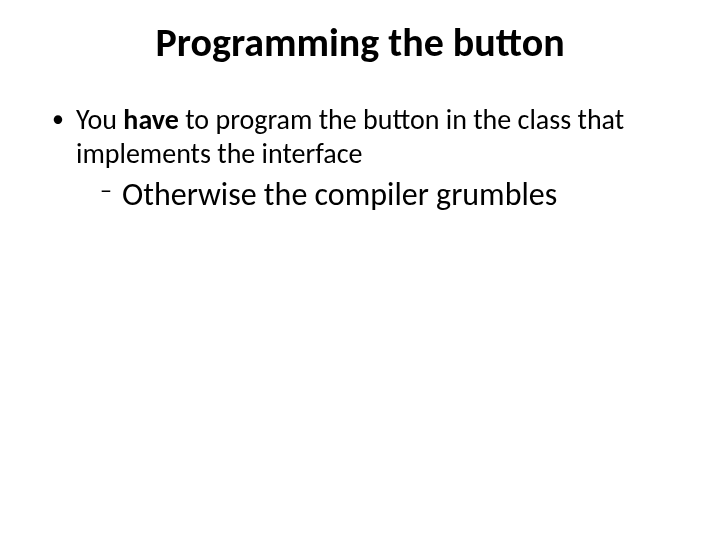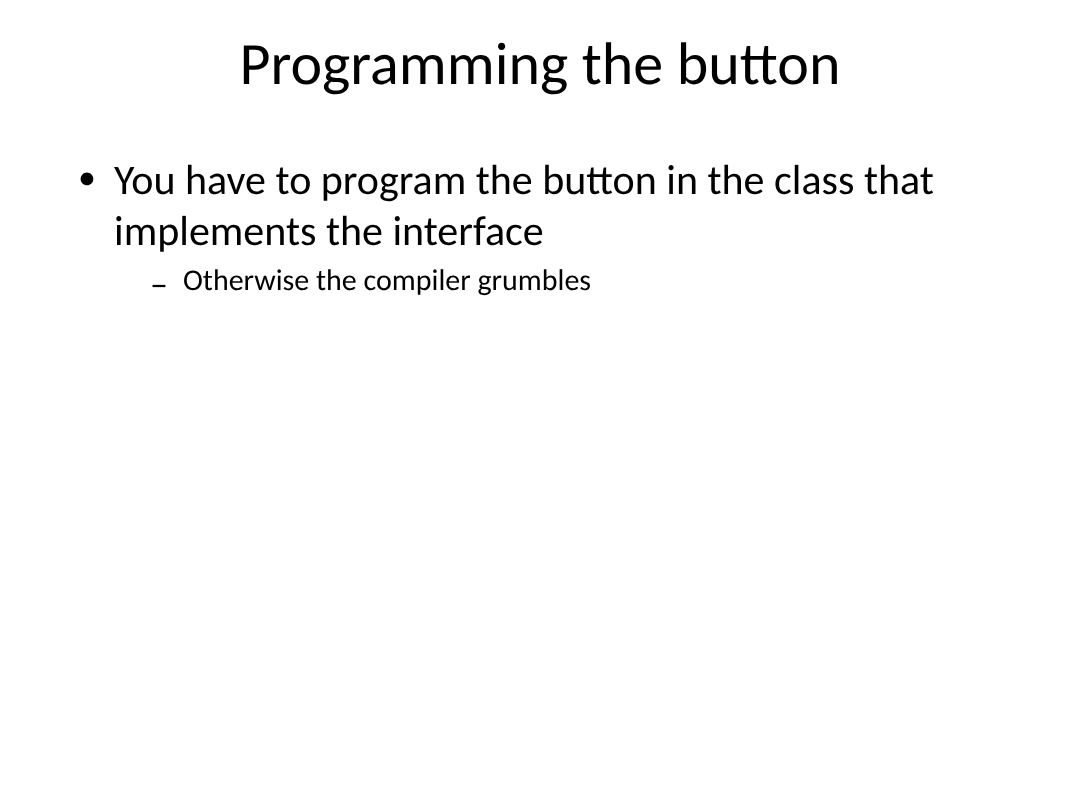--- a/index.html
+++ b/index.html
@@ -13,21 +13,21 @@
   }
   .slide {
     position: relative;
     width: 720px;
     height: 540px;
     box-sizing: border-box;
     padding: 18px 48px 0 48px;
   }
   .title {
     font-size: 40px;
-    font-weight: 400;
+    font-weight: 700;
     text-align: center;
     margin: 0 0 36px 0;
     letter-spacing: 0px;
   }
   ul.level1 {
     list-style: none;
     padding: 0;
     margin: 0;
   }
   ul.level1 > li {
@@ -46,32 +46,32 @@
     line-height: 1.3;
   }
   ul.level2 {
     list-style: none;
     padding: 0;
     margin: 4px 0 0 24px;
   }
   ul.level2 > li {
     position: relative;
     padding-left: 22px;
-    font-size: 20px;
+    font-size: 32px;
     line-height: 1.25;
   }
   ul.level2 > li::before {
     content: "–";
     position: absolute;
     left: 0;
     top: 0;
     font-size: 24px;
   }
   .bold {
-    font-weight: 400;
+    font-weight: 700;
   }
 </style>
 </head>
 <body>
 
 <div class="slide">
   <h1 class="title">Programming the button</h1>
   <ul class="level1">
     <li>
       <span>You </span><span class="bold">have</span><span> to program the button in the class that implements the interface</span>

